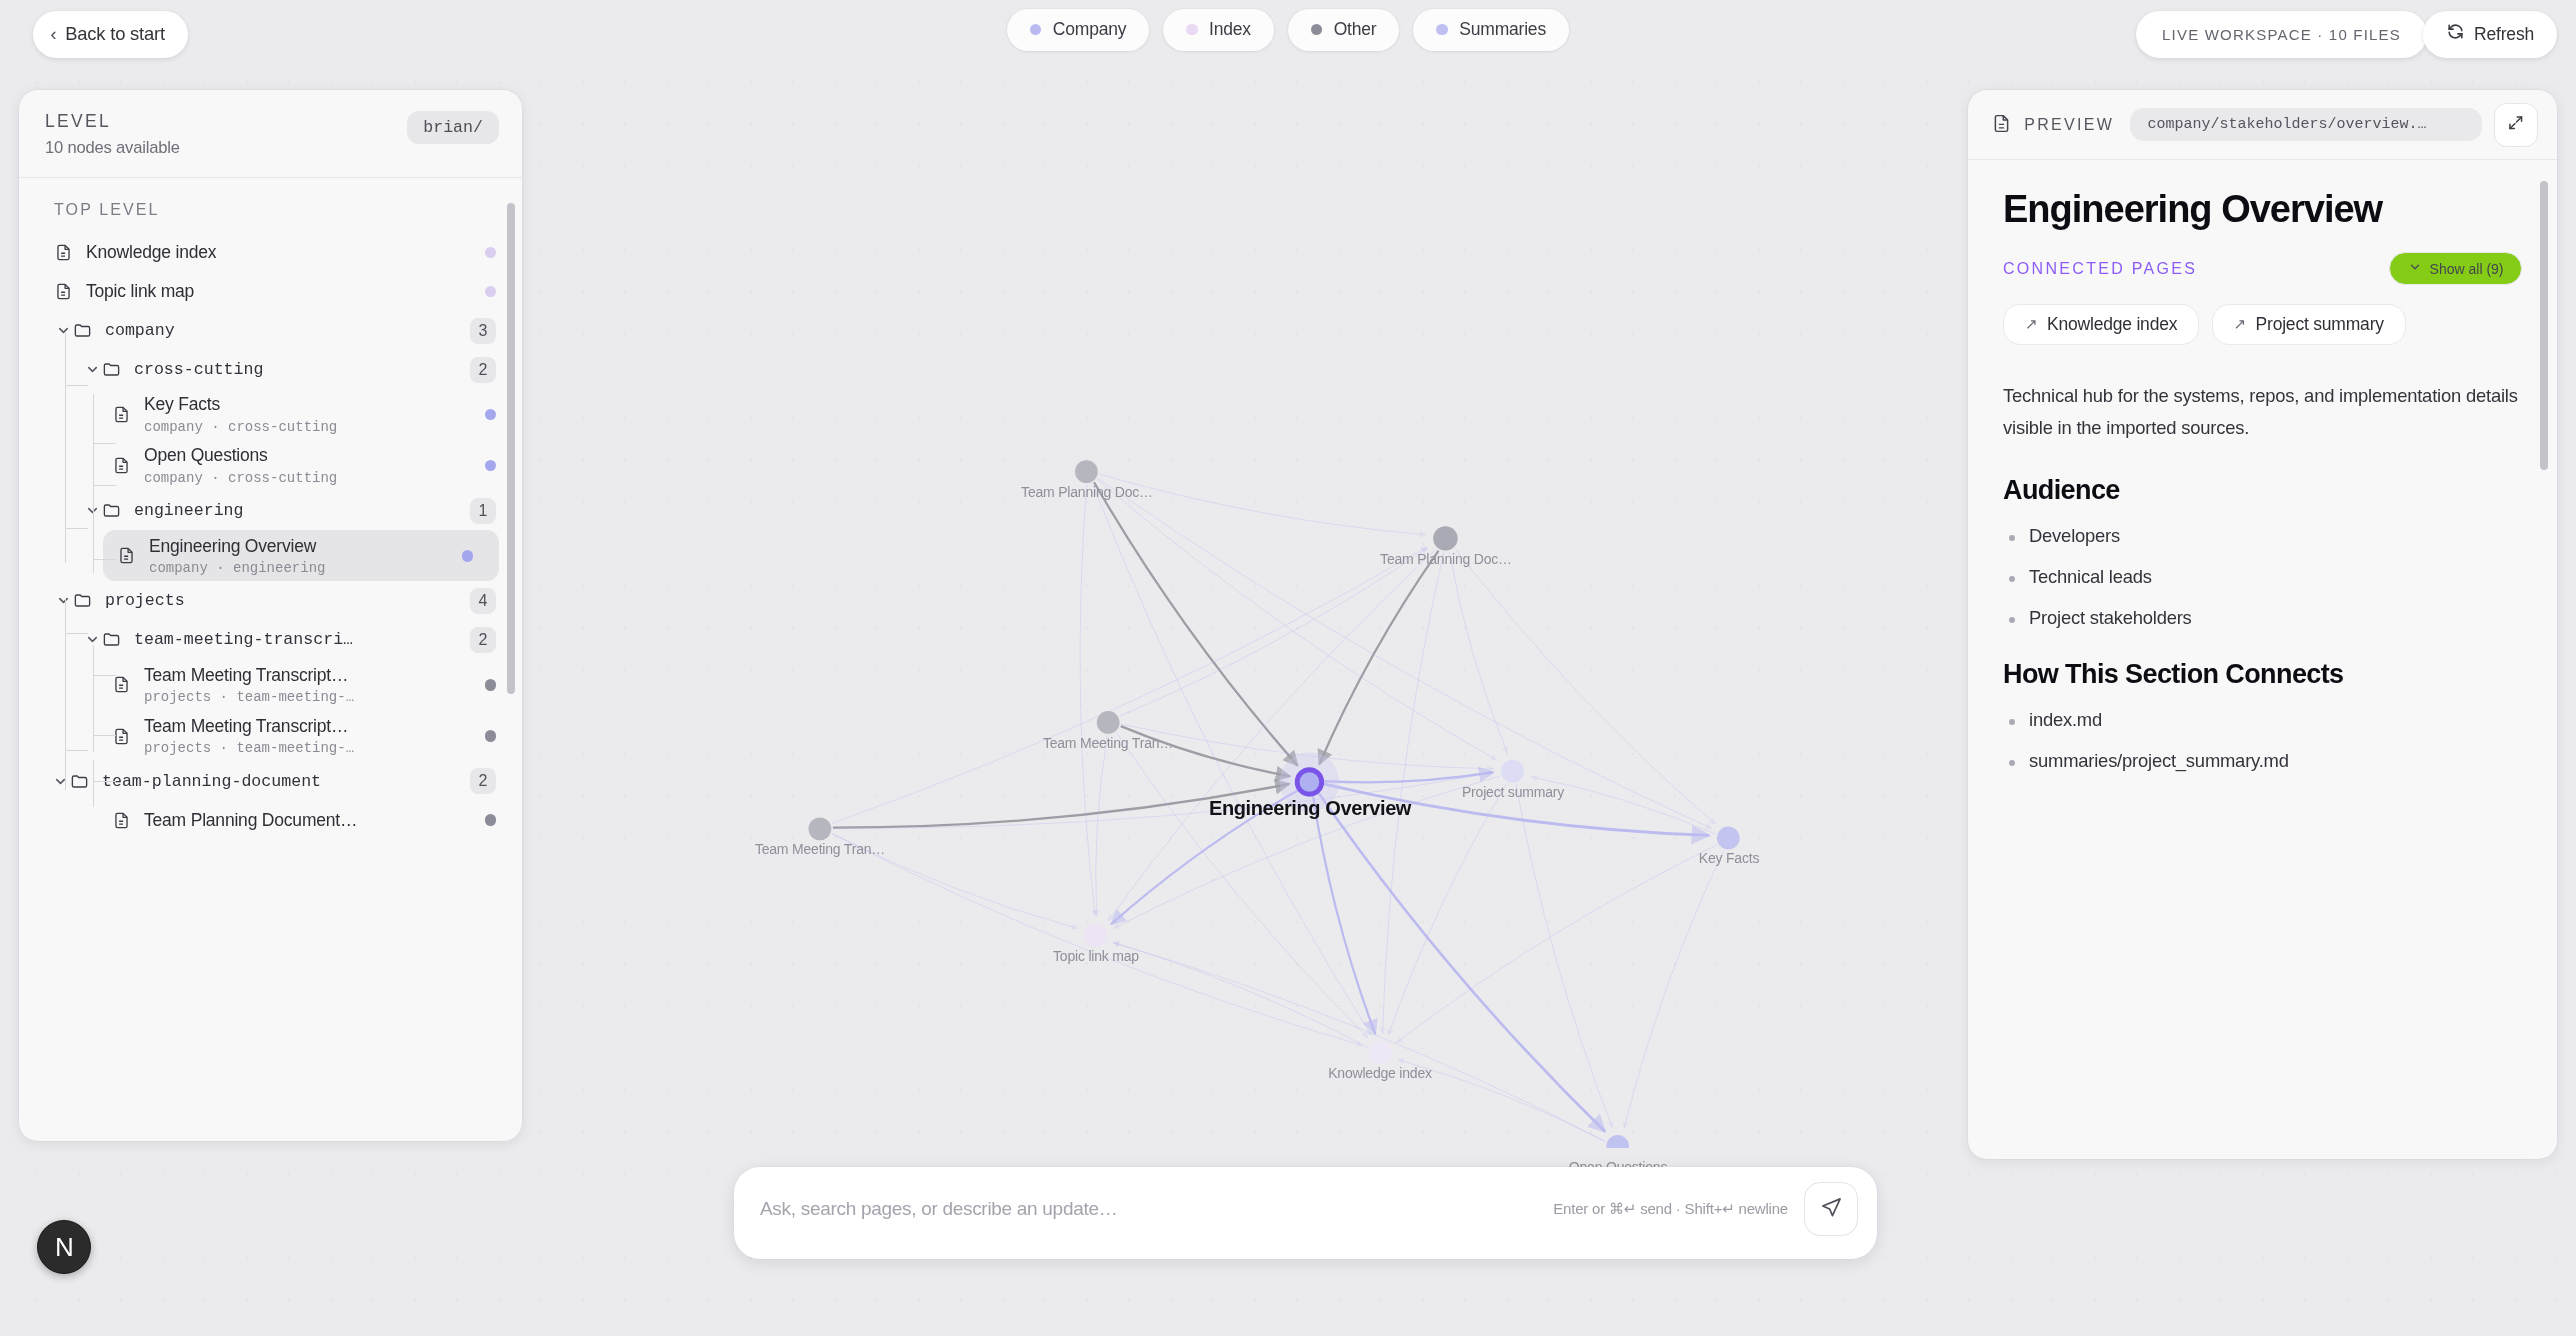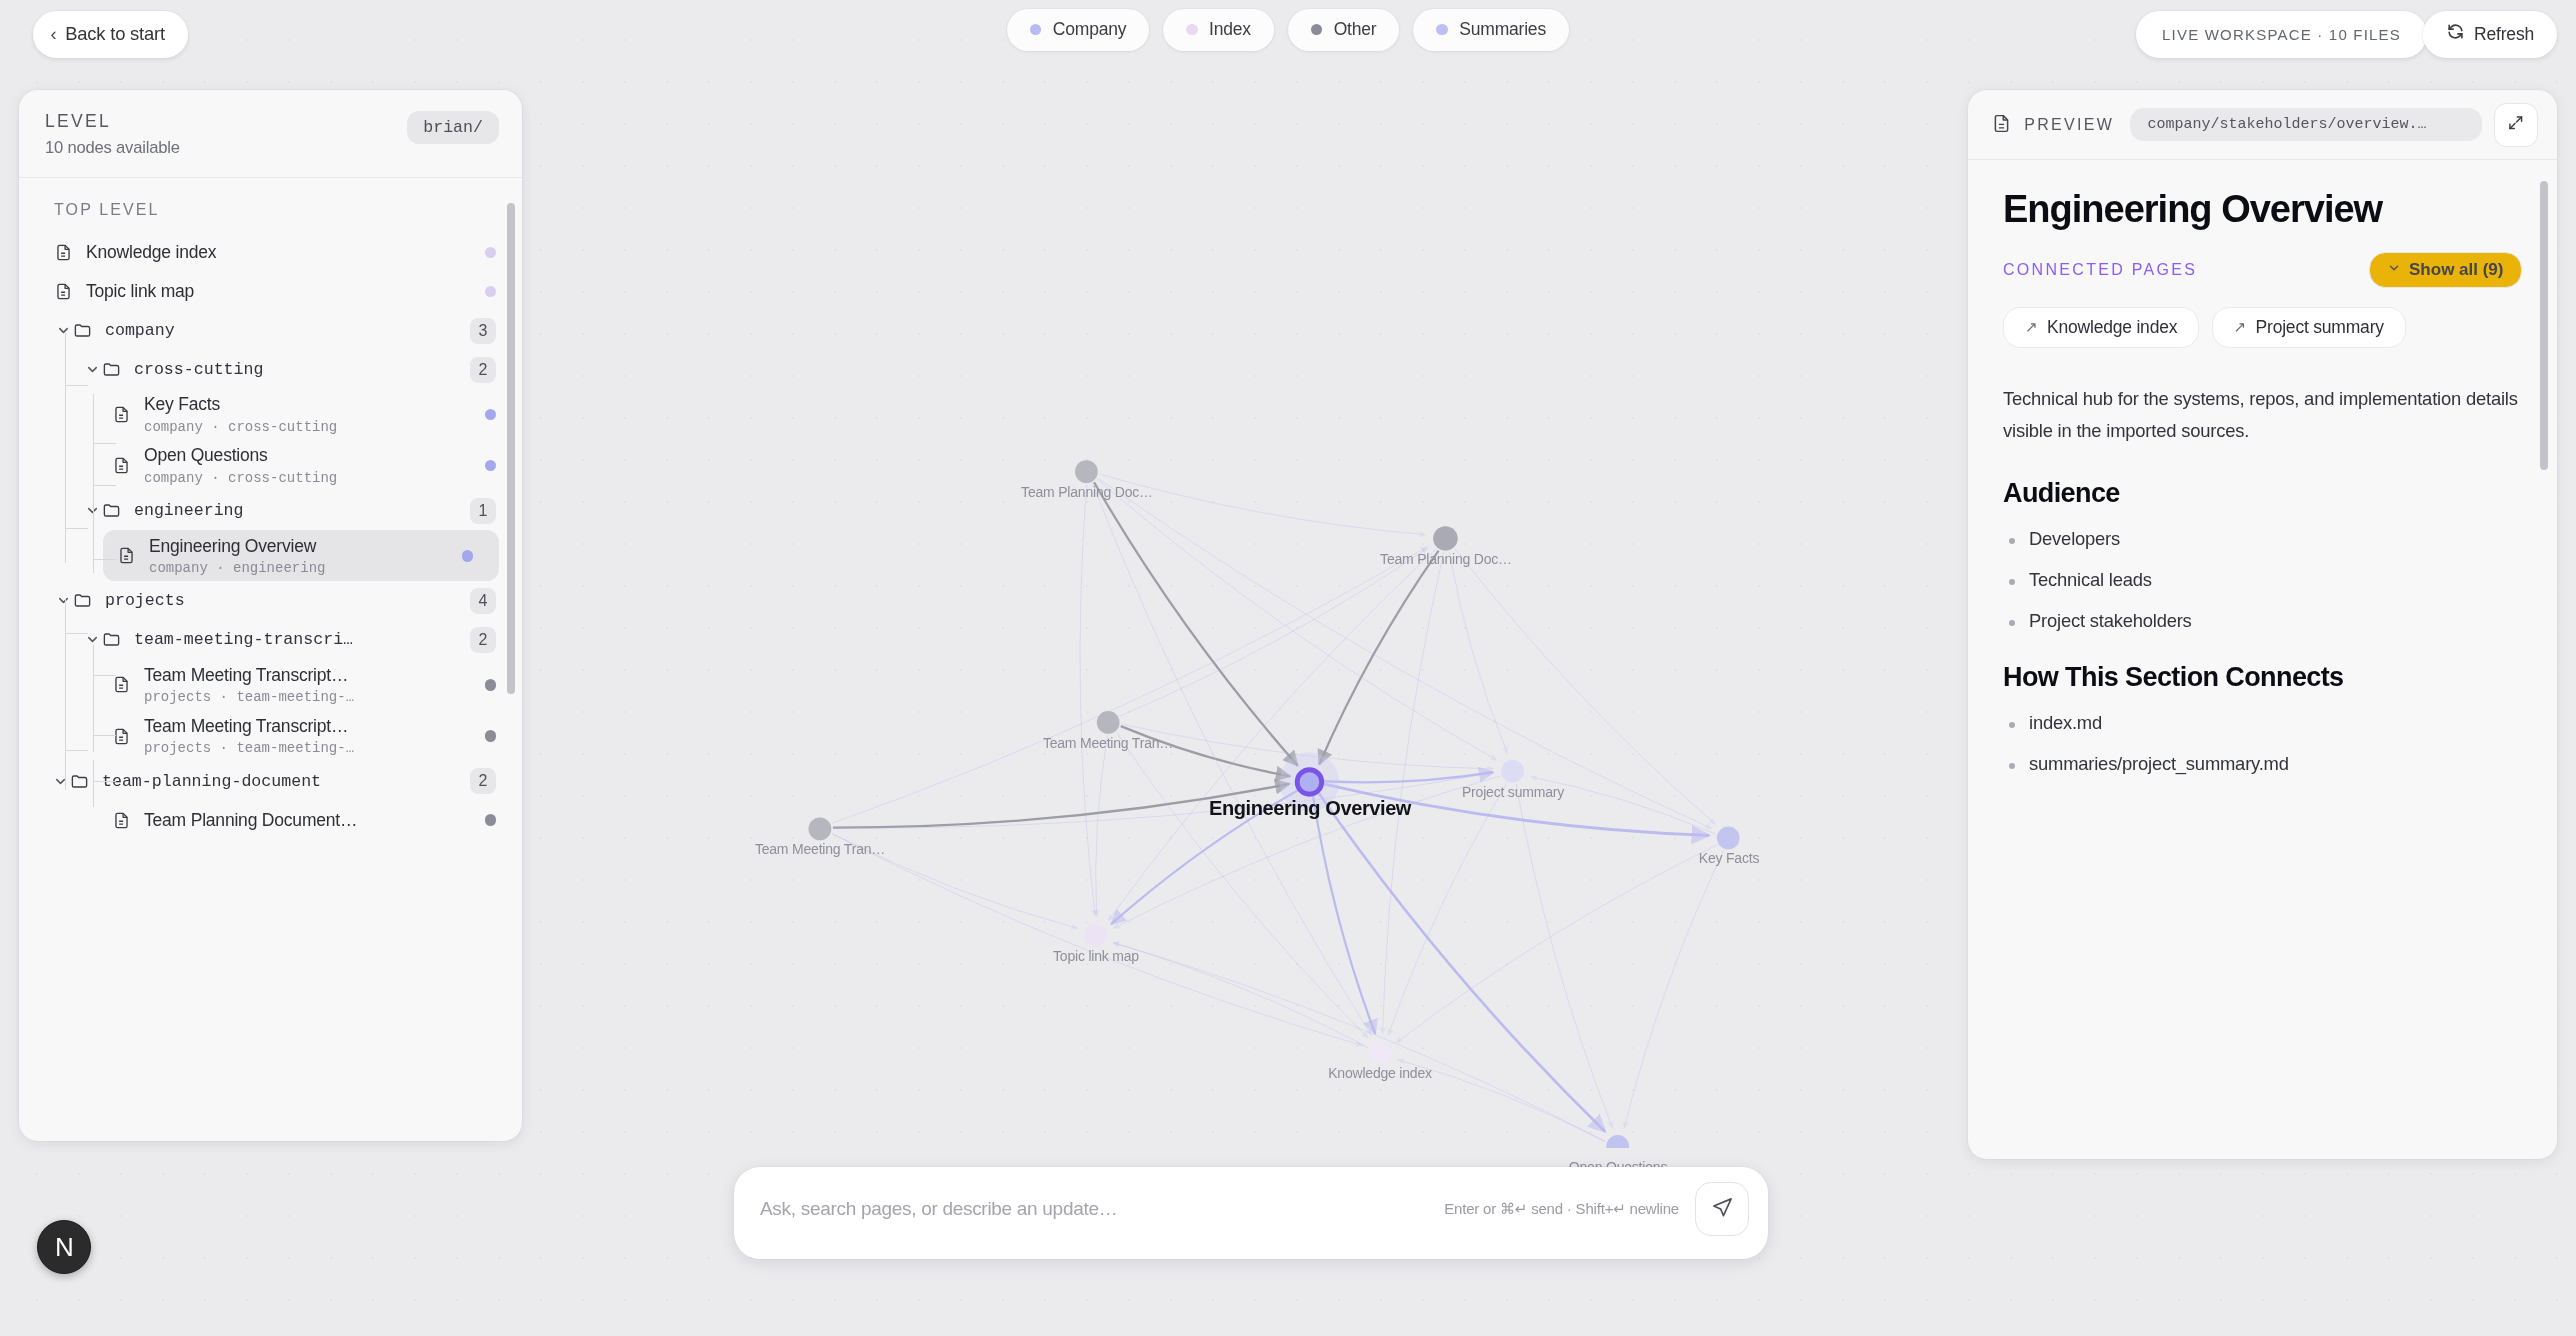--- a/index.html
+++ b/index.html
@@ -138,21 +138,21 @@
     position: absolute; transform: translateX(-50%);
     font-size: 14px; color: #8e8f99; white-space: nowrap; letter-spacing: -0.2px;
   }
   .node-label.active {
     font-size: 20px; color: #121318; font-weight: 600; letter-spacing: -0.4px;
   }
 
   
   .composer {
     position: absolute; left: 734px; top: 1167px;
-    width: 1034px; height: 92px;
+    width: 1143px; height: 92px;
     background: #fff; border-radius: 26px;
     box-shadow: 0 3.5px 16px rgba(20,20,40,.10), 0 0 0 0.9px rgba(0,0,0,.02);
     display: flex; align-items: center; padding: 0 19px 9px 26px; gap: 16px;
   }
   .composer-input {
     flex: 1; border: 0; outline: 0; background: transparent;
     font-family: "Liberation Sans", sans-serif;
     font-size: 19px; color: #2a2b31; letter-spacing: -0.3px;
   }
   .composer-input::placeholder { color: #a3a4ad; }
@@ -192,22 +192,22 @@
   .preview-body { flex: 1; position: relative; overflow: hidden; padding: 28px 35px 0 35px; }
   .pv-scroll-thumb {
     position: absolute; right: 8.8px; top: 21px; width: 8px; height: 289px;
     background: #c3c4c9; border-radius: 4.4px;
   }
   .pv-title { font-size: 38px; font-weight: 700; color: #0c0d12; letter-spacing: -1px; margin-bottom: 21px; }
   .pv-connrow { display: flex; align-items: center; justify-content: space-between; margin-bottom: 19px; }
   .pv-connlabel { font-size: 16px; letter-spacing: 2.3px; color: #8b5cf6; }
   .showall-btn {
     display: flex; align-items: center; gap: 8px;
-    background: #eab308; border: 0.9px solid #e7e7ec; border-radius: 16.6px;
-    padding: 7px 17.5px; font-size: 17px; color: #44454d; cursor: pointer; font-weight: bold;
+    background: #84cc16; border: 0.9px solid #e7e7ec; border-radius: 16.6px;
+    padding: 7px 17.5px; font-size: 14px; color: #44454d; cursor: pointer;
   }
   .chips { display: flex; gap: 12.3px; margin-bottom: 35px; flex-wrap: wrap; }
   .chip {
     display: flex; align-items: center; gap: 9.6px;
     background: #fff; border: 0.9px solid #e9e9ee; border-radius: 17.5px;
     padding: 8.8px 21px; font-size: 17.5px; color: #2f3037; cursor: pointer;
     letter-spacing: -0.2px;
   }
   .chip .arr { font-size: 15px; color: #6a6b74; }
   .pv-h2 { font-size: 27px; font-weight: 700; color: #0c0d12; letter-spacing: -0.6px; margin: 30px 0 19px; }

